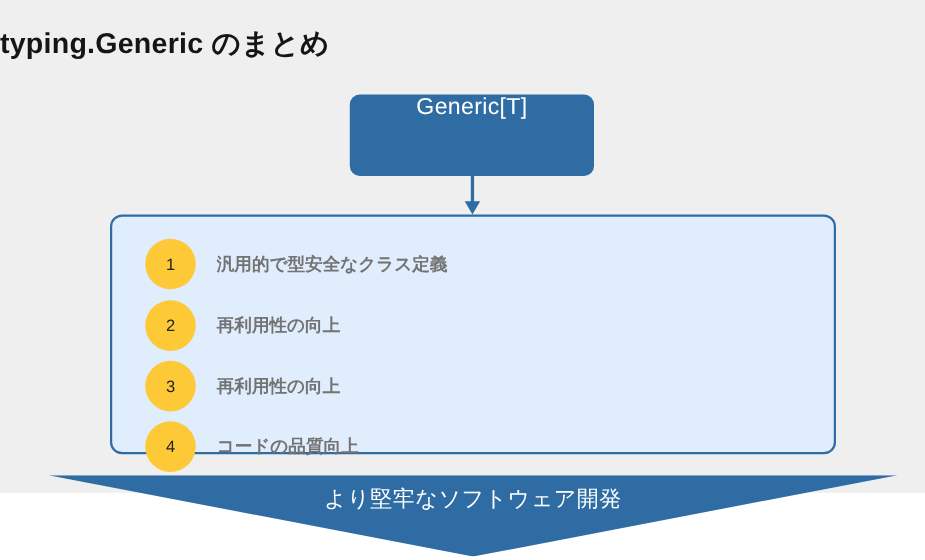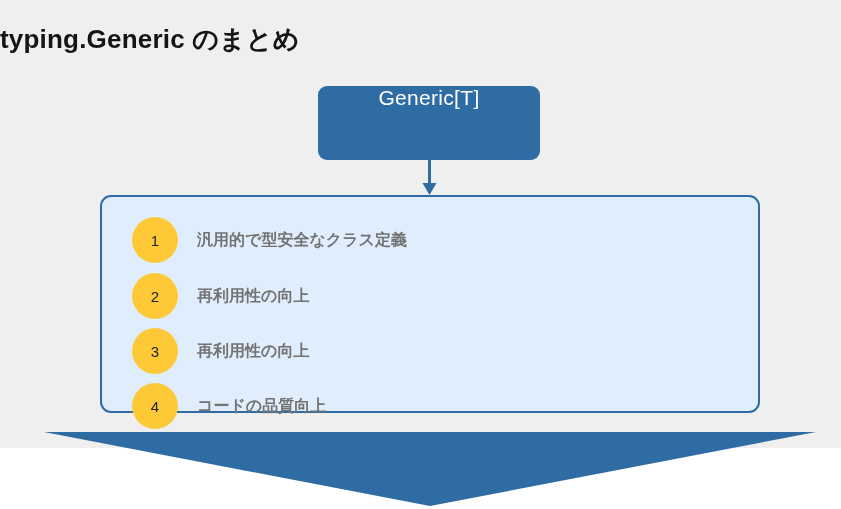--- a/index.html
+++ b/index.html
@@ -196,14 +196,15 @@
     </div>
 
   </div>
 
   <div class="banner">
     <svg width="772" height="74" viewBox="0 0 772 74" xmlns="http://www.w3.org/2000/svg">
       <polygon points="0,0 772,0 386,74" fill="#2e6ca3"></polygon>
     </svg>
   </div>
 
+  <div class="banner-label">より堅牢なソフトウェア開発</div>
 
 </div>
 
 </body></html>

